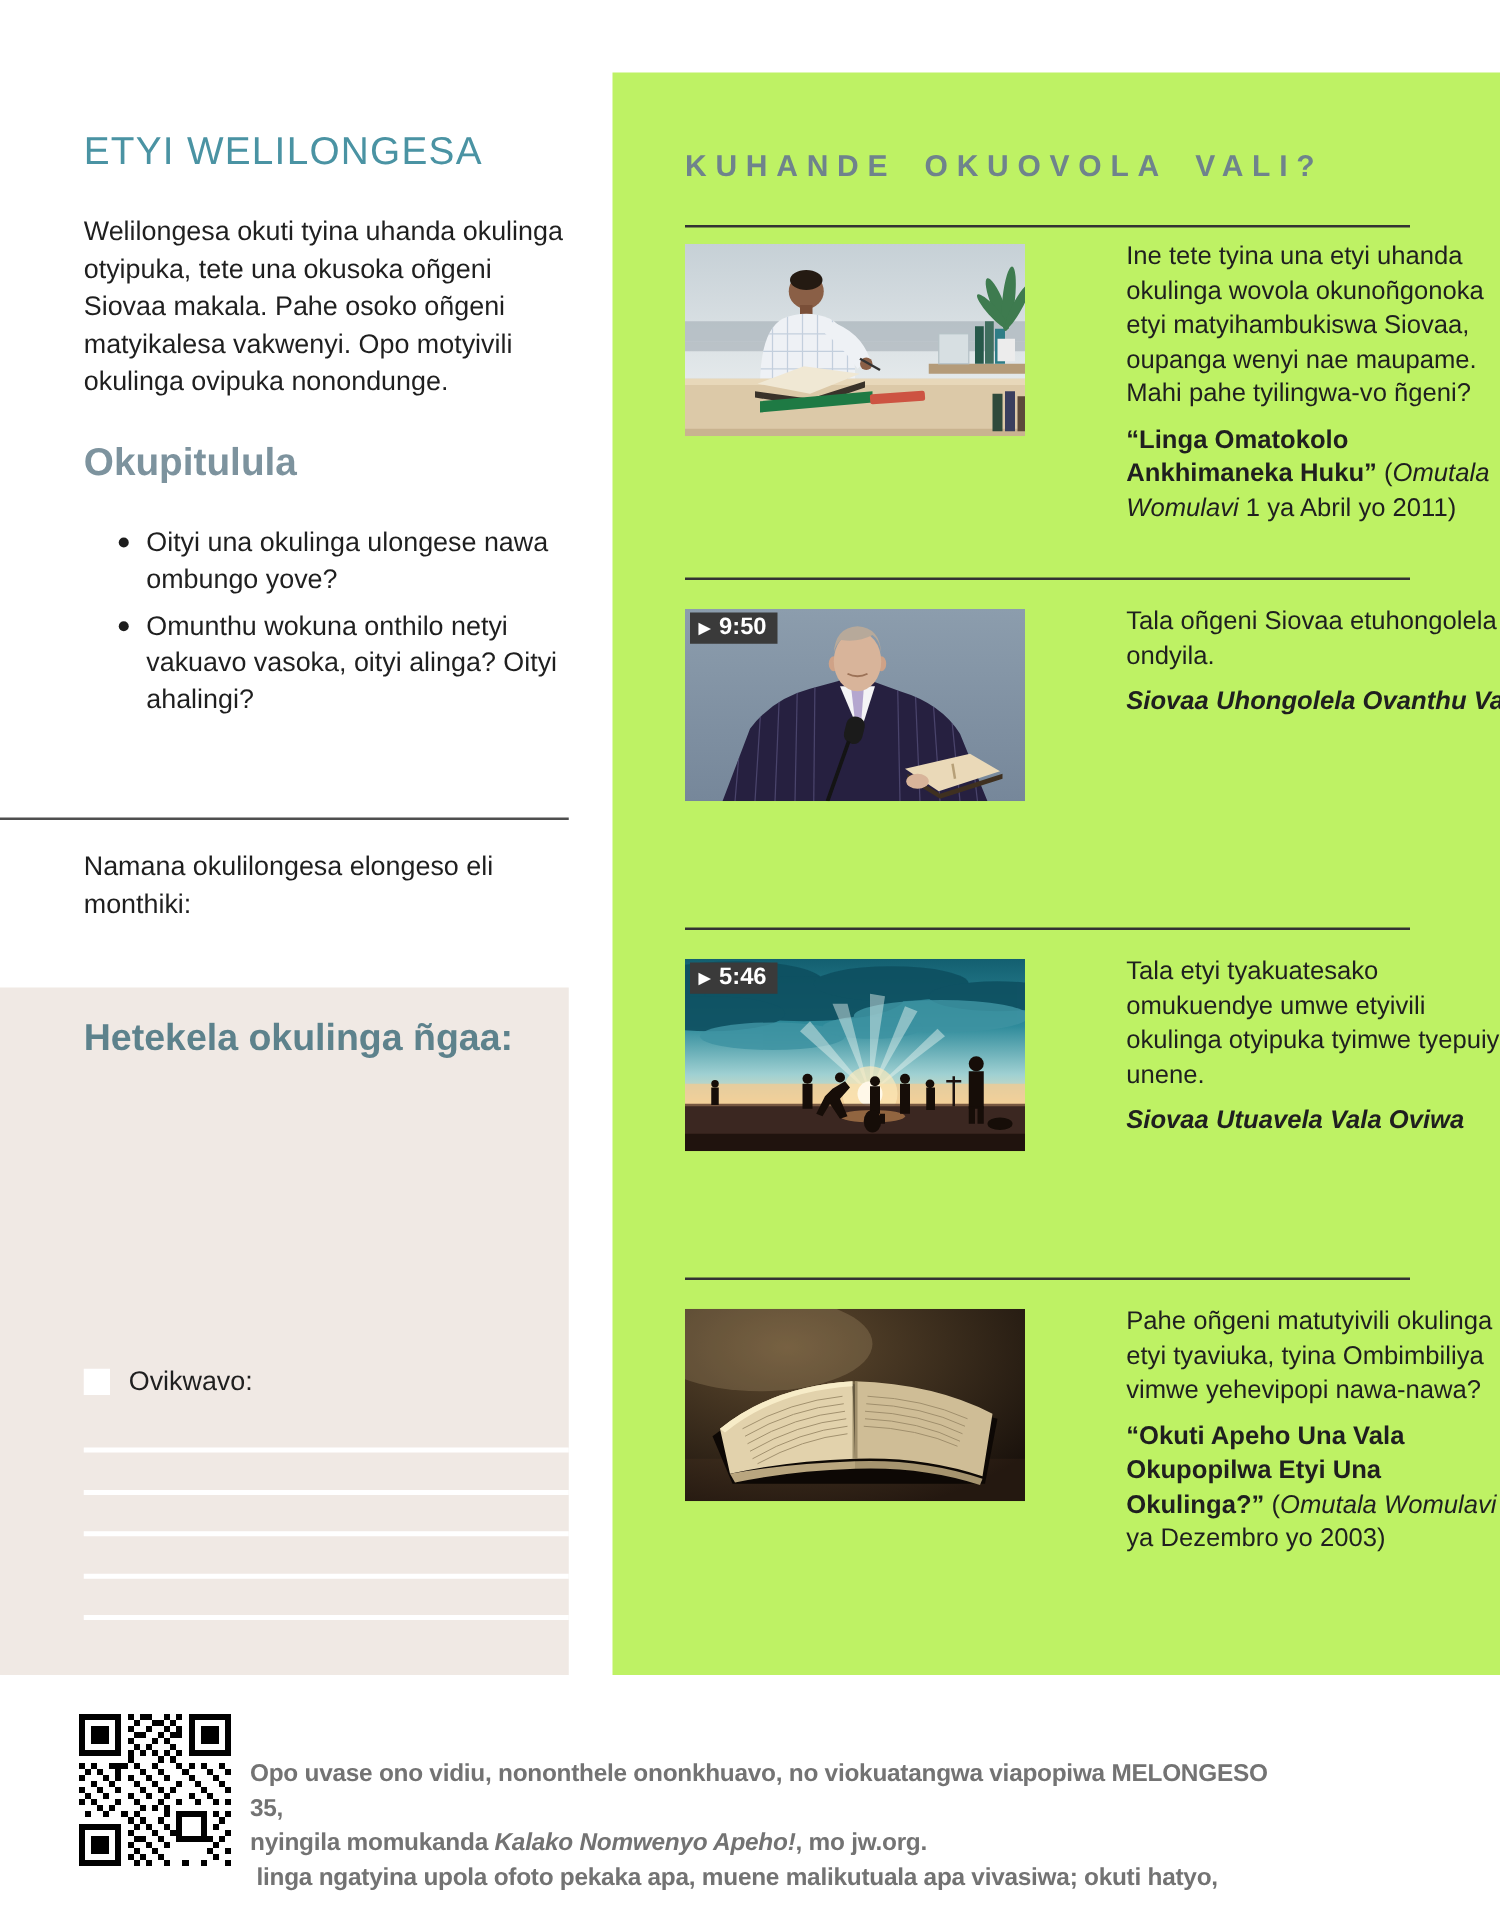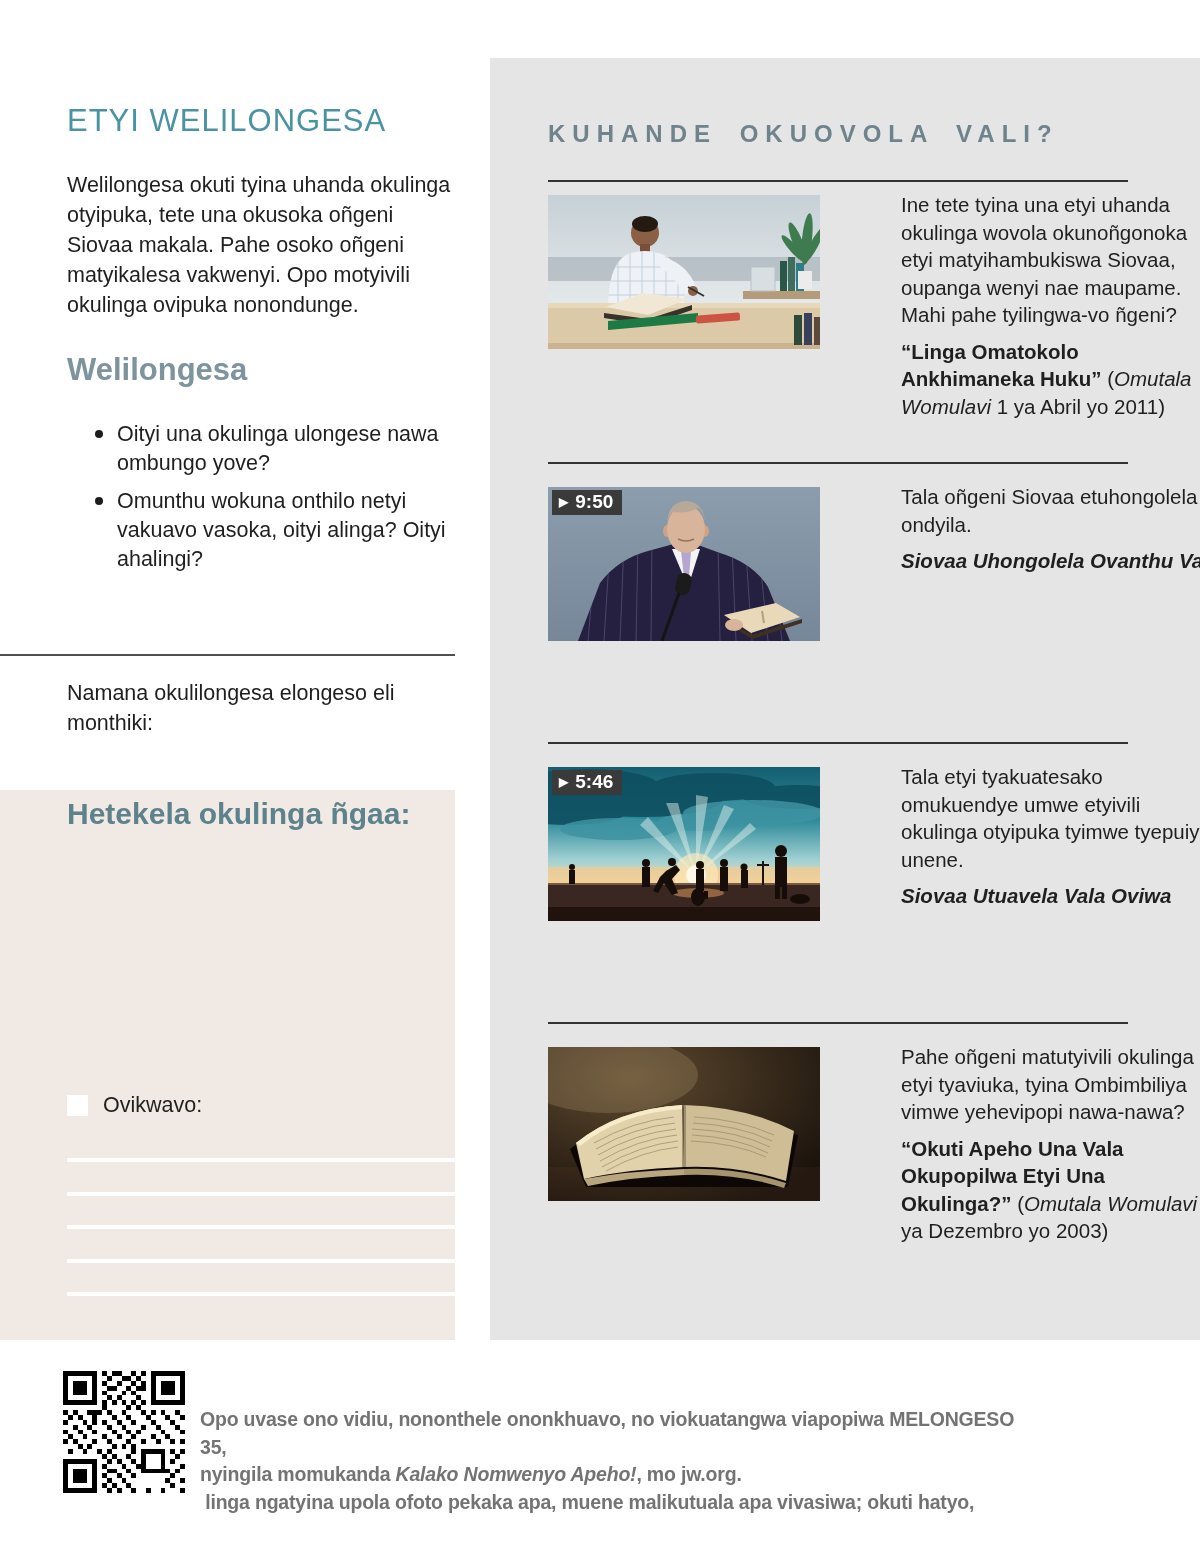--- a/index.html
+++ b/index.html
@@ -16,31 +16,31 @@
   .review { position:absolute; left:95px; top:420px; width:365px;
             list-style:none; margin:0; padding:0; }
   .review li { display:flex; margin-bottom:9px; font-size:21.5px; line-height:29px; }
   .dot { width:8px; height:8px; border-radius:50%; background:#1d1d1d;
          margin:10px 14px 0 0; flex:none; }
   .divider { position:absolute; left:0; top:654px; width:455px; height:2px; background:#4f4f4f; }
   .note { position:absolute; left:67px; top:678px; width:340px; margin:0;
           font-size:21.5px; line-height:30px; }
 
   .practice { position:absolute; left:0; top:790px; width:455px; height:550px; background:#f0e9e4; }
-  .practice-h { position:absolute; left:67px; top:7px; margin:0;
+  .practice-h { position:absolute; left:67px; top:24px; margin:0;
                 font-size:30px; font-weight:bold; color:#5d828c; }
   .task { position:absolute; left:67px; width:378px; display:flex; }
   .task-1 { top:92px; } .task-2 { top:301px; }
   .checkbox { width:21px; height:21px; background:#fff; margin:4px 15px 0 0; flex:none; }
   .task p { margin:0; font-size:21.5px; line-height:29.5px; }
   .wlines { position:absolute; left:67px; top:368px; right:0; }
   .wline { height:4px; background:#fff; margin-bottom:29.6px; }
 
   
-  .panel { position:absolute; left:490px; top:58px; width:710px; height:1282px; background:#e5e5e5; }
+  .panel { position:absolute; left:490px; top:58px; width:710px; height:1282px; background:#bef264; }
   .panel-h { position:absolute; left:58px; top:62px; margin:0; font-size:24px; font-weight:bold;
              letter-spacing:7px; word-spacing:9px; color:#6f838c; white-space:nowrap; }
   .hrule { position:absolute; left:58px; width:580px; height:2px; background:#333; }
   .hr-top { top:122px; } .hr-1 { top:404px; } .hr-2 { top:684px; } .hr-3 { top:964px; }
 
   .media-item { position:absolute; left:58px; width:612px; }
   .mi-0 { top:137px; } .mi-1 { top:429px; } .mi-2 { top:709px; } .mi-3 { top:989px; }
   .thumb { position:relative; width:272px; height:154px; overflow:hidden; margin:0; }
   .thumb svg { display:block; }
   .badge { position:absolute; left:4px; top:3px; height:23px; background:#3a3a3a; color:#fff;
@@ -60,21 +60,21 @@
   .footer-text p { margin:0; white-space:pre-wrap; }
 </style>
 </head>
 <body>
 
 <div class="page">
 
   <h1 class="page-title">ETYI WELILONGESA</h1>
   <p class="intro">Welilongesa okuti tyina uhanda okulinga otyipuka, tete una okusoka oñgeni Siovaa makala. Pahe osoko oñgeni matyikalesa vakwenyi. Opo motyivili okulinga ovipuka nonondunge.</p>
 
-  <h2 class="review-h">Welilongesa</h2>
+  <h2 class="review-h">Okupitulula</h2>
   <ul class="review">
     <li>
       <span class="dot"></span>
       <span>Oityi una okulinga ulongese nawa ombungo yove?</span>
     </li>
     <li>
       <span class="dot"></span>
       <span>Omunthu wokuna onthilo netyi vakuavo vasoka, oityi alinga? Oityi ahalingi?</span>
     </li>
   </ul>

